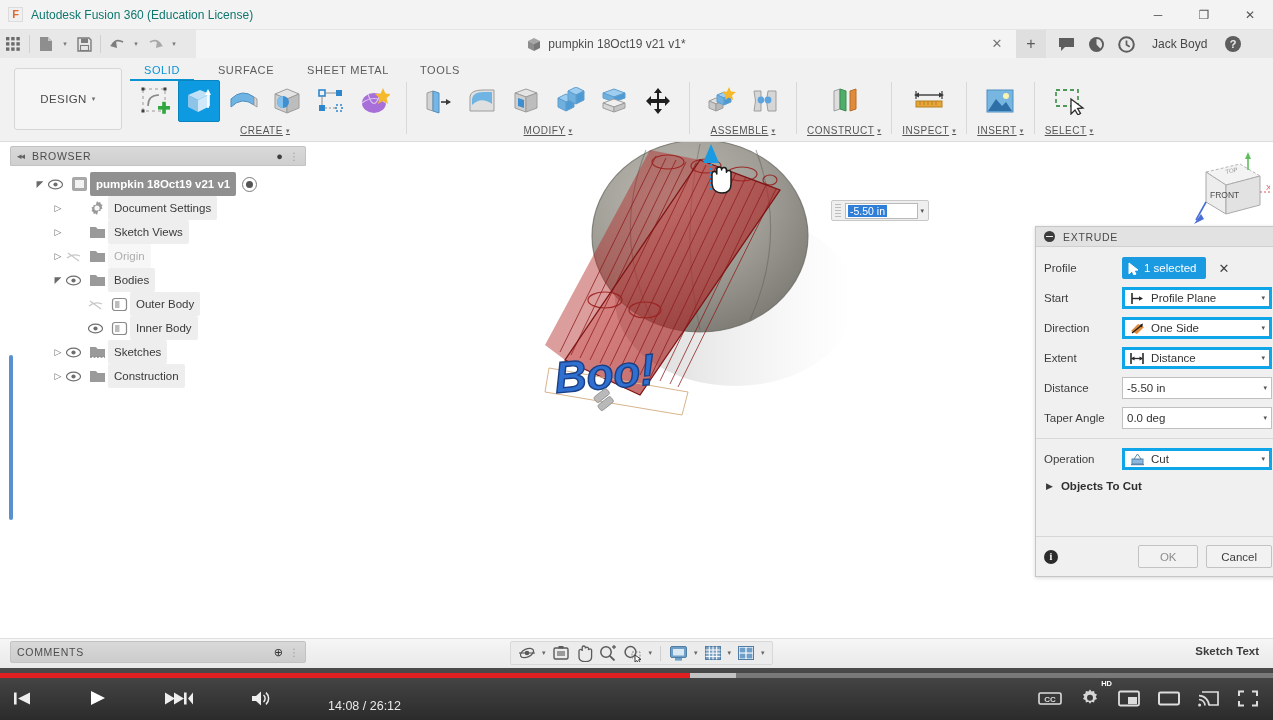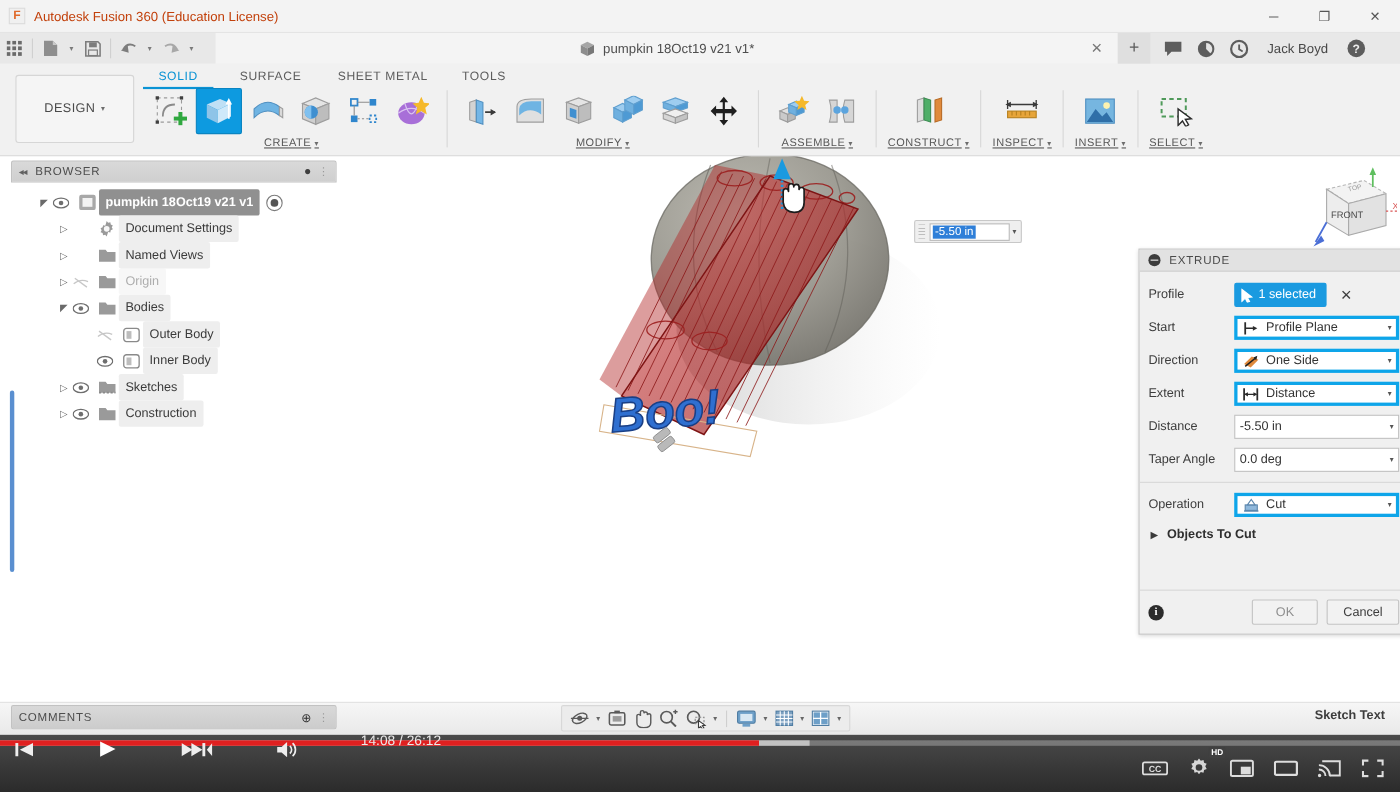--- a/index.html
+++ b/index.html
@@ -15,21 +15,21 @@
     position: absolute; left: 0; top: 0; width: 1273px; height: 30px;
     background: #f3f3f3; border-bottom: 1px solid #e4e4e4;
     display: flex; align-items: center;
   }
   .titlebar .app-icon {
     width: 15px; height: 15px; margin-left: 8px; margin-right: 8px;
     background: #f0f0f0; border: 1px solid #dcdcdc;
     color: #e06a2b; font-weight: bold; font-size: 11px;
     line-height: 13px; text-align: center;
   }
-  .titlebar .title { font-size: 12px; color: #c2410c; }
+  .titlebar .title { font-size: 12px; color: #0f766e; }
   .win-btns { margin-left: auto; display: flex; height: 30px; }
   .win-btn {
     width: 46px; height: 30px; display: flex;
     align-items: center; justify-content: center;
     color: #555; font-size: 12px;
   }
 
   
   .qatbar {
     position: absolute; left: 0; top: 30px; width: 1273px; height: 28px;
@@ -252,21 +252,21 @@
   .player {
     position: absolute; left: 0; top: 668px; width: 1273px; height: 52px;
     background: linear-gradient(#4a4a4a, #2b2b2b);
   }
   .progress {
     position: absolute; left: 0; top: 673px; width: 1273px; height: 5px;
     background: rgba(255,255,255,.28);
   }
   .progress .buffered { position: absolute; left: 0; top: 0; height: 5px; background: rgba(255,255,255,.55); }
   .progress .played { position: absolute; left: 0; top: 0; height: 5px; background: #e02020; }
-  .pctrl { position: absolute; top: 666px; display: flex; align-items: flex-start; color: #eee; gap: 40px; }
+  .pctrl { position: absolute; top: 683px; display: flex; align-items: flex-end; color: #eee; gap: 40px; }
   .pbtn { height: 30px; display: flex; align-items: center; justify-content: center; padding: 0 9px; }
   .ptime { font-size: 12.5px; color: #eaeaea; padding-left: 8px; }
   .p-right { position: absolute; right: 6px; top: 683px; display: flex; align-items: center; }
   .hd-badge {
     position: absolute; right: -5px; top: -4px; background: #404040; color: #fff;
     font-size: 7.5px; font-weight: bold; padding: 0 2px; border-radius: 1px; line-height: 10px;
   }
   svg { display: block; }
 </style>
 </head>
@@ -762,21 +762,21 @@
     </div>
 
     <div class="node" style="padding-left:40px">
       <span class="twisty">▷</span>
       <span class="eye"></span>
       <span class="nicon">
         <svg width="17" height="14" viewBox="0 0 17 14">
             <path d="M1 2h6l1.6 2H16v9H1z" fill="#9a9a9a"></path>
           </svg>
       </span>
-      <span class="ntext">Named Views</span>
+      <span class="ntext">Sketch Views</span>
     </div>
 
     <div class="node" style="padding-left:40px">
       <span class="twisty">▷</span>
       <span class="eye dim">
         <svg width="15" height="11" viewBox="0 0 15 11">
             <path d="M1 7 q6 -5 13 -2" fill="none" stroke="#7a7a7a" stroke-width="1.2"></path>
             <line x1="2" y1="2" x2="13" y2="10" stroke="#7a7a7a" stroke-width="1.2"></line>
           </svg>
       </span>

